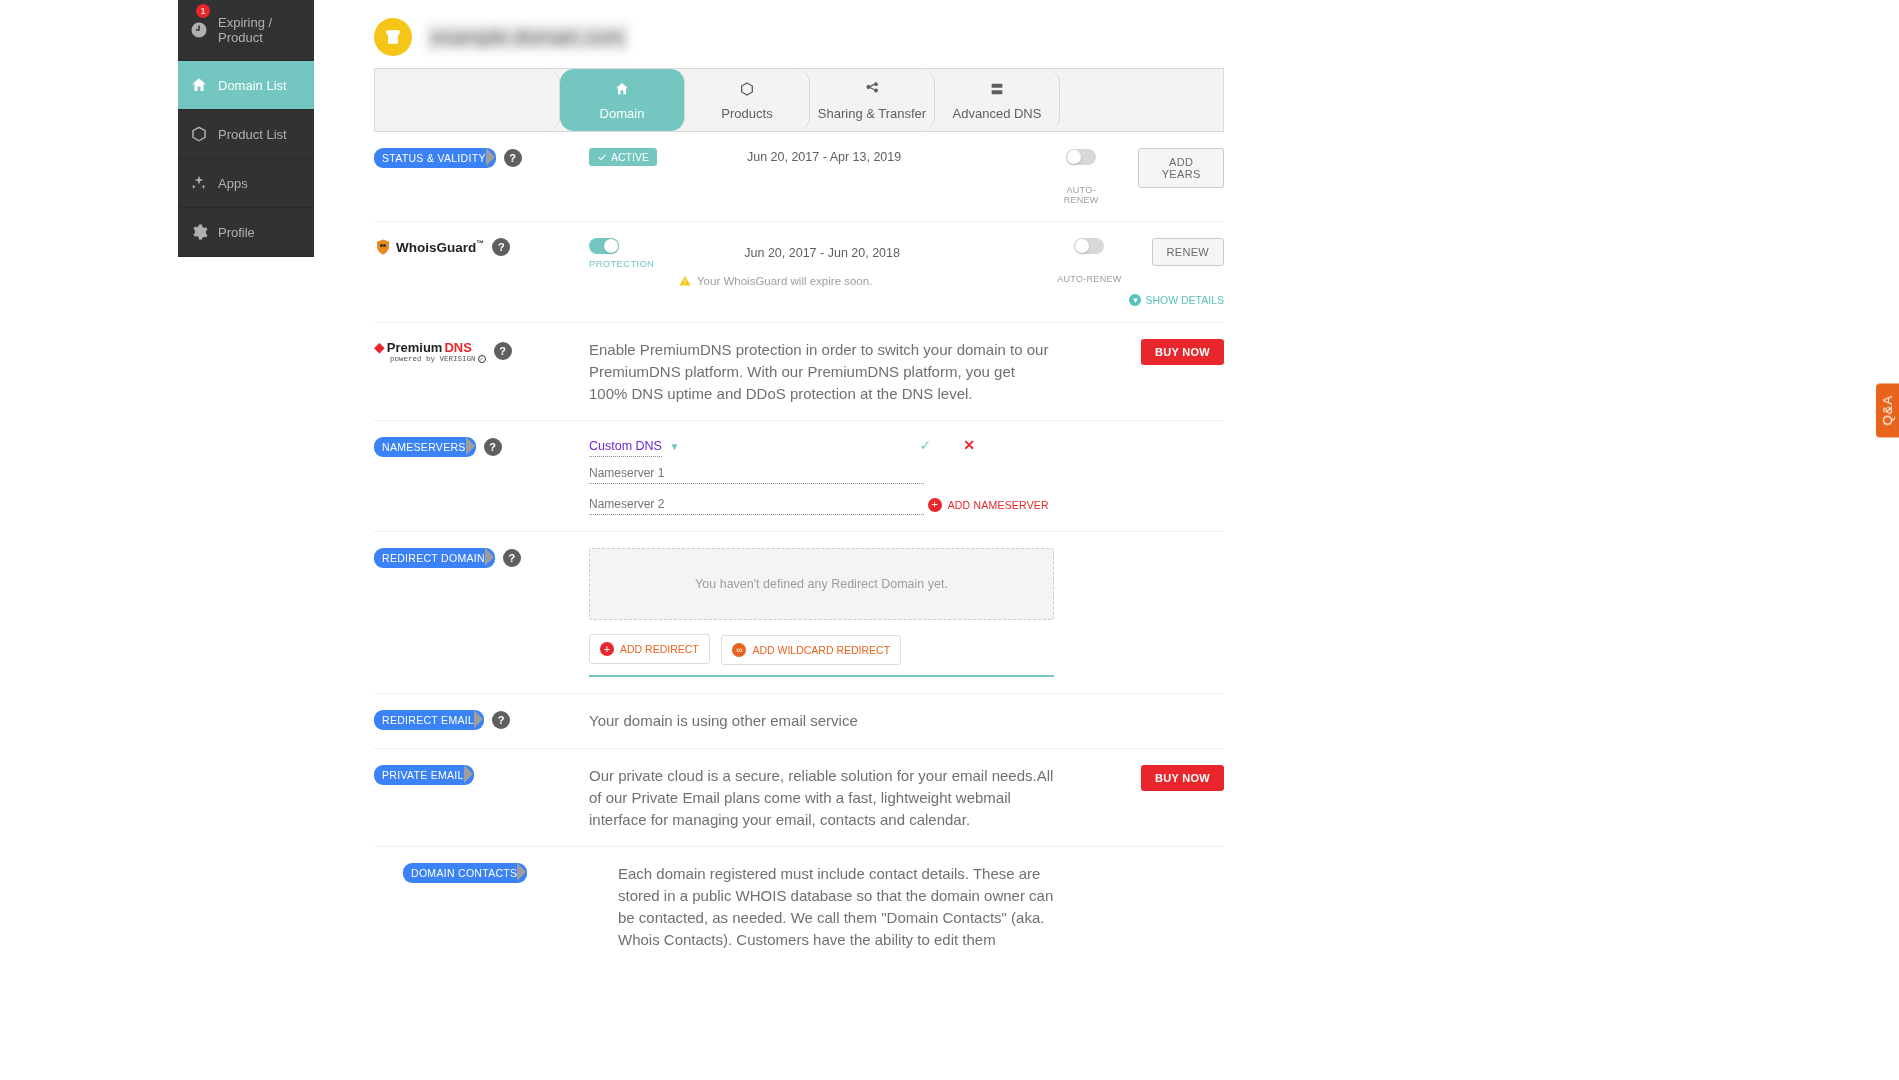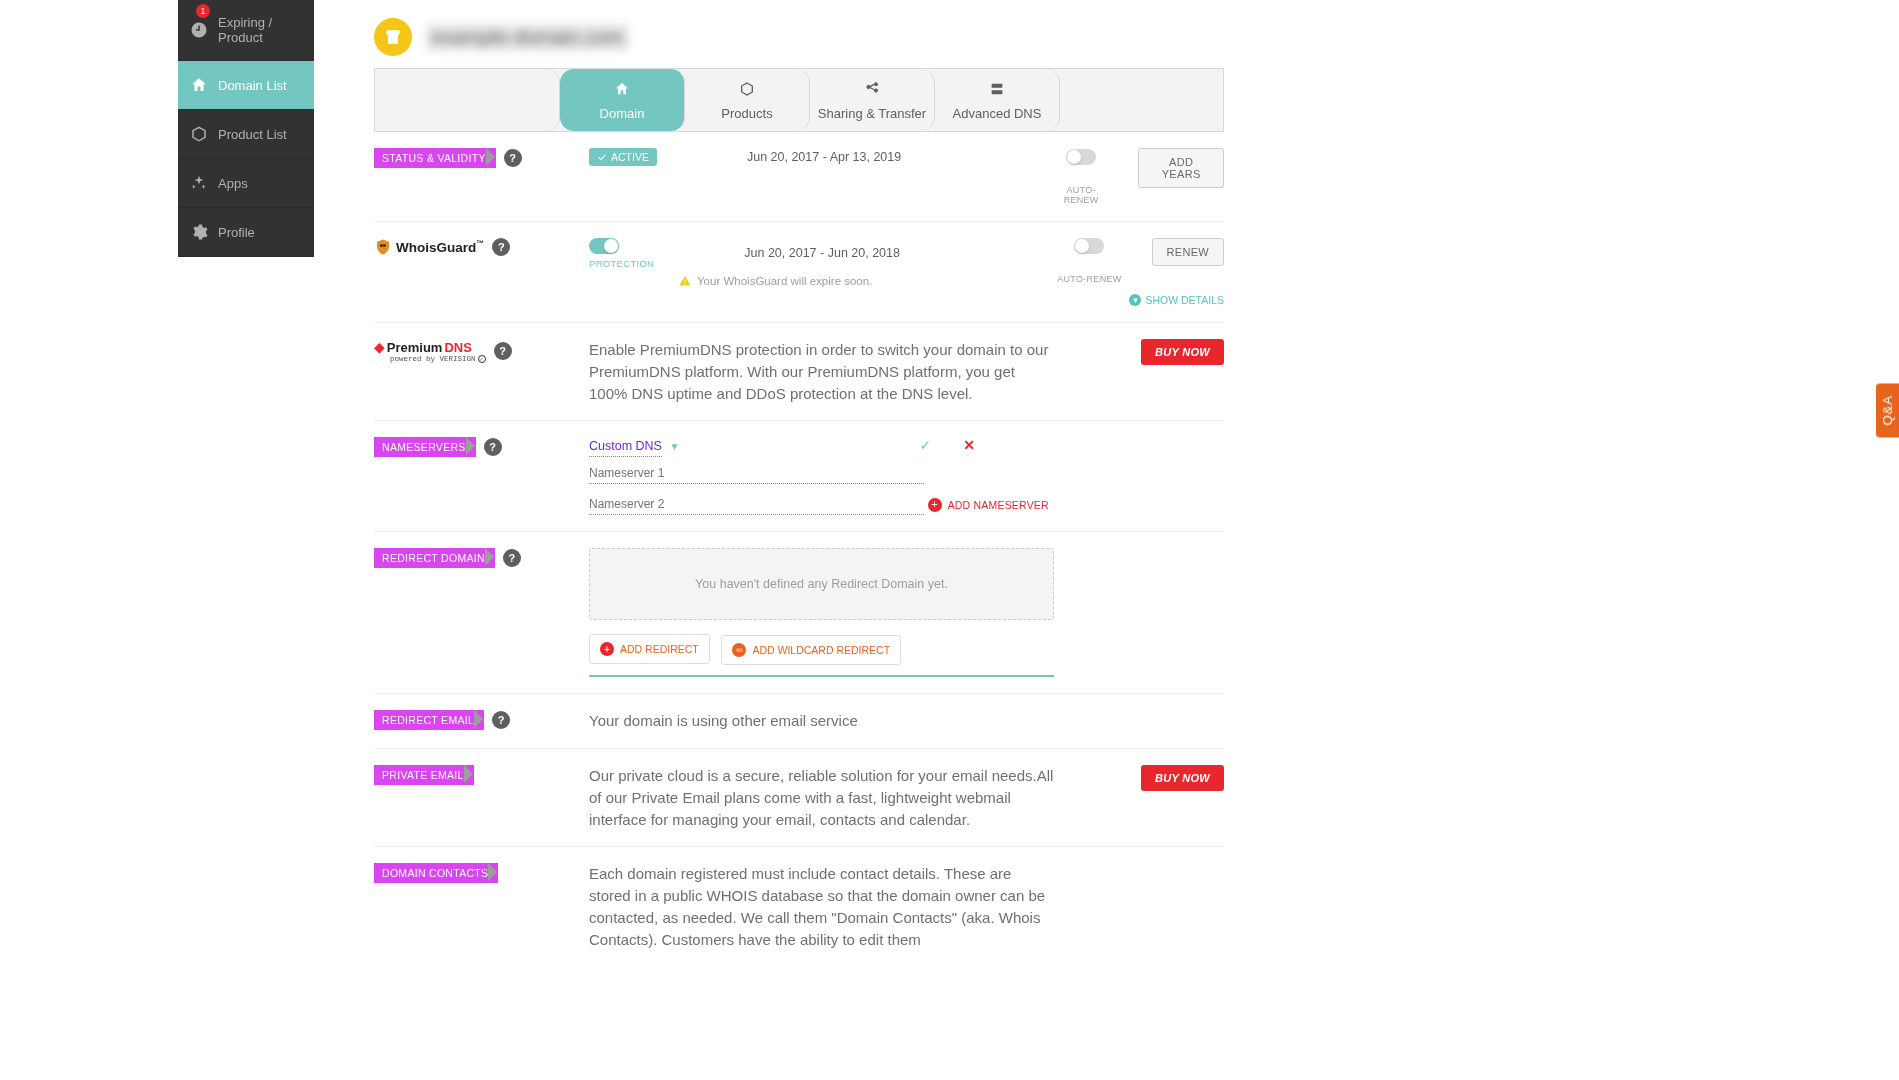--- a/index.html
+++ b/index.html
@@ -26,39 +26,39 @@
   .tab { flex:0 0 125px; text-align:center; padding:12px 0 10px; border-right:1px solid #d8d8d8; color:#5f5f5f; cursor:pointer; position:relative;border-radius:14px; }
   .tab:first-child { flex:0 0 185px; border-right:1px solid #d8d8d8; }
   .tab.active { background:#74c7c1; color:#fff; }
   .tab.active::after { content:""; position:absolute; bottom:-8px; left:50%; transform:translateX(-50%); border:8px solid transparent; border-top-color:#74c7c1; }
   .tab-icon { font-size:16px; display:block; margin-bottom:6px; line-height:1; }
   .tab-icon svg { width:18px; height:16px; fill: currentColor; }
 
   
   .row { display:flex; align-items:flex-start; padding:16px 0; border-bottom:1px solid #eee; position:relative; }
   .row-label-wrap { width:185px; flex:0 0 185px; display:flex; align-items:center; gap:8px; }
-  .chip { background:#d946ef; color:#fff; font-size:10.5px; letter-spacing:.3px; padding:4px 10px 4px 8px; position:relative; }
+  .chip { background:#3b82f6; color:#fff; font-size:10.5px; letter-spacing:.3px; padding:4px 10px 4px 8px; position:relative;border-radius:9px; }
   .chip::after { content:""; position:absolute; right:-8px; top:0; border:9px solid transparent; border-left-color:#9e9e9e; border-top-width:9px; border-bottom-width:9px; }
   .help { width:18px; height:18px; border-radius:50%; background:#5f5f5f; color:#fff; display:inline-flex; align-items:center; justify-content:center; font-size:11px; font-weight:bold; cursor:pointer; }
   .row-body { flex:1; padding-left: 30px; }
   .row-right { width: 170px; flex:0 0 170px; text-align:right; }
 
   .pill-active { background:#74c7c1; color:#fff; font-size:10.5px; padding:3px 8px; border-radius:3px; display:inline-flex; align-items:center; gap:4px; }
   .dates { color:#5f5f5f; font-size:12.5px; display:inline-block; margin-left: 90px; }
 
   .toggle { width:30px; height:16px; background:#d8d8d8; border-radius:8px; position:relative; display:inline-block; vertical-align:middle; cursor:pointer; }
   .toggle::after { content:""; position:absolute; width:14px; height:14px; background:#fff; border-radius:50%; top:1px; left:1px; box-shadow:0 1px 2px rgba(0,0,0,.2); }
   .toggle.on { background:#74c7c1; }
   .toggle.on::after { left:auto; right:1px; }
   .toggle-label { display:block; font-size:9px; color:#9e9e9e; margin-top:20px; letter-spacing:.3px; }
   .toggle-wrap { display:inline-block; text-align:center; vertical-align:top; }
 
   .btn { display:inline-block; padding:7px 14px; font-size:11px; letter-spacing:.3px; border-radius:3px; cursor:pointer; text-align:center; }
   .btn-grey { background:#f5f5f5; border:1px solid #ccc; color:#6a6a6a; }
-  .btn-red { background:#e8262c; color:#fff; font-weight:bold;font-style:italic; }
+  .btn-red { background:#e8262c; color:#fff; font-weight:bold; }
 
   .protection-caption { font-size:9.5px; color:#74c7c1; margin-top:4px; letter-spacing:.3px; }
 
   .warn { color:#9e9e9e; font-size:11.5px; display:flex; align-items:center; gap:6px; margin-top:6px; margin-left: 90px; }
   .warn svg { width:12px; height:12px; }
 
   .show-details { color:#56c3bd; font-size:10.5px; display:inline-flex; align-items:center; gap:4px; cursor:pointer; margin-top:10px; }
   .show-details .circ { width:12px; height:12px; border-radius:50%; background:#56c3bd; color:#fff; display:inline-flex; align-items:center; justify-content:center; font-size:9px; }
 
   .desc { color:#707070; font-size:15px; line-height:1.45; }
@@ -334,21 +334,21 @@
       <span class="chip">PRIVATE EMAIL</span>
     </div>
     <div class="row-body">
       <div class="desc">Our private cloud is a secure, reliable solution for your email needs.All of our Private Email plans come with a fast, lightweight webmail interface for managing your email, contacts and calendar.</div>
     </div>
     <div class="row-right">
       <span class="btn btn-red">BUY NOW</span>
     </div>
   </div>
 
-  <div class="row" style="border-bottom:none;">
+  <div class="row" style="border-bottom:none;margin-left:29px;">
     <div class="row-label-wrap">
       <span class="chip">DOMAIN CONTACTS</span>
     </div>
     <div class="row-body">
       <div class="desc">Each domain registered must include contact details. These are stored in a public WHOIS database so that the domain owner can be contacted, as needed. We call them "Domain Contacts" (aka. Whois Contacts). Customers have the ability to edit them</div>
     </div>
     <div class="row-right"></div>
   </div>
 
 </div>

